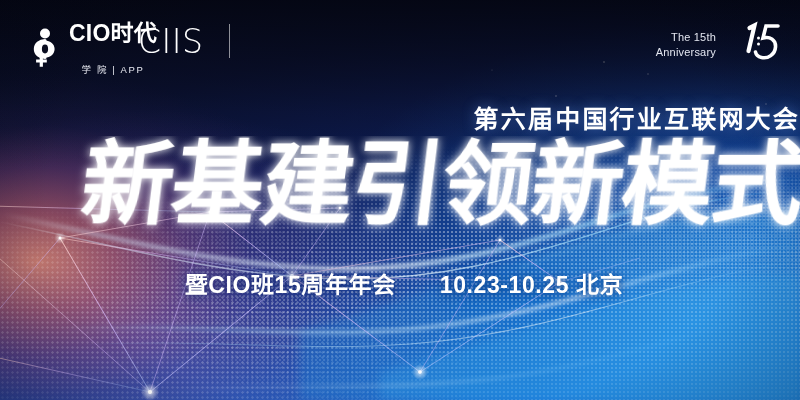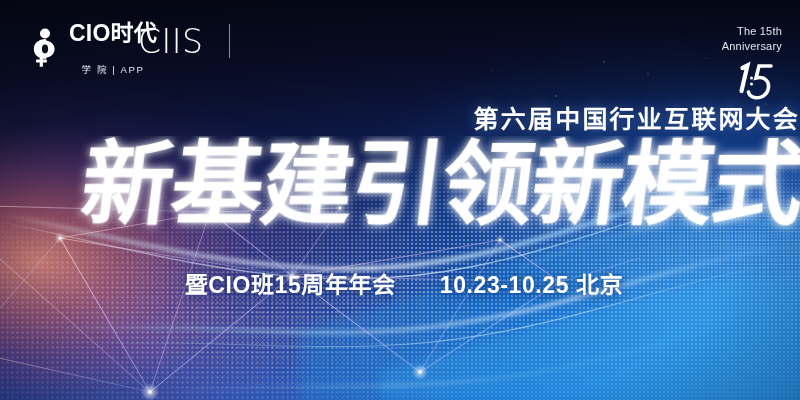--- a/index.html
+++ b/index.html
@@ -130,21 +130,21 @@
     letter-spacing:.5px;line-height:1;font-family:"DejaVu Sans",sans-serif;
   }
   .ciis-rule{width:1px;height:34px;background:rgba(255,255,255,.55);}
   .ciis-sub{
     font-size:9px;line-height:1.45;color:#dfe2ec;letter-spacing:.25px;
     white-space:nowrap;
   }
 
   .anniv{
     position:absolute;right:18px;top:24px;
-    display:flex;align-items:center;gap:9px;flex-direction:column;
+    display:flex;align-items:center;gap:20px;
   }
   .anniv-text{
     font-size:11px;line-height:1.4;color:#e3e6f0;text-align:right;
     letter-spacing:.2px;white-space:nowrap;
   }
   .anniv-15{width:46px;height:48px;flex:none;margin-top:-6px;}
 
   
   .kicker{
     position:absolute;top:99px;left:0;right:0;

